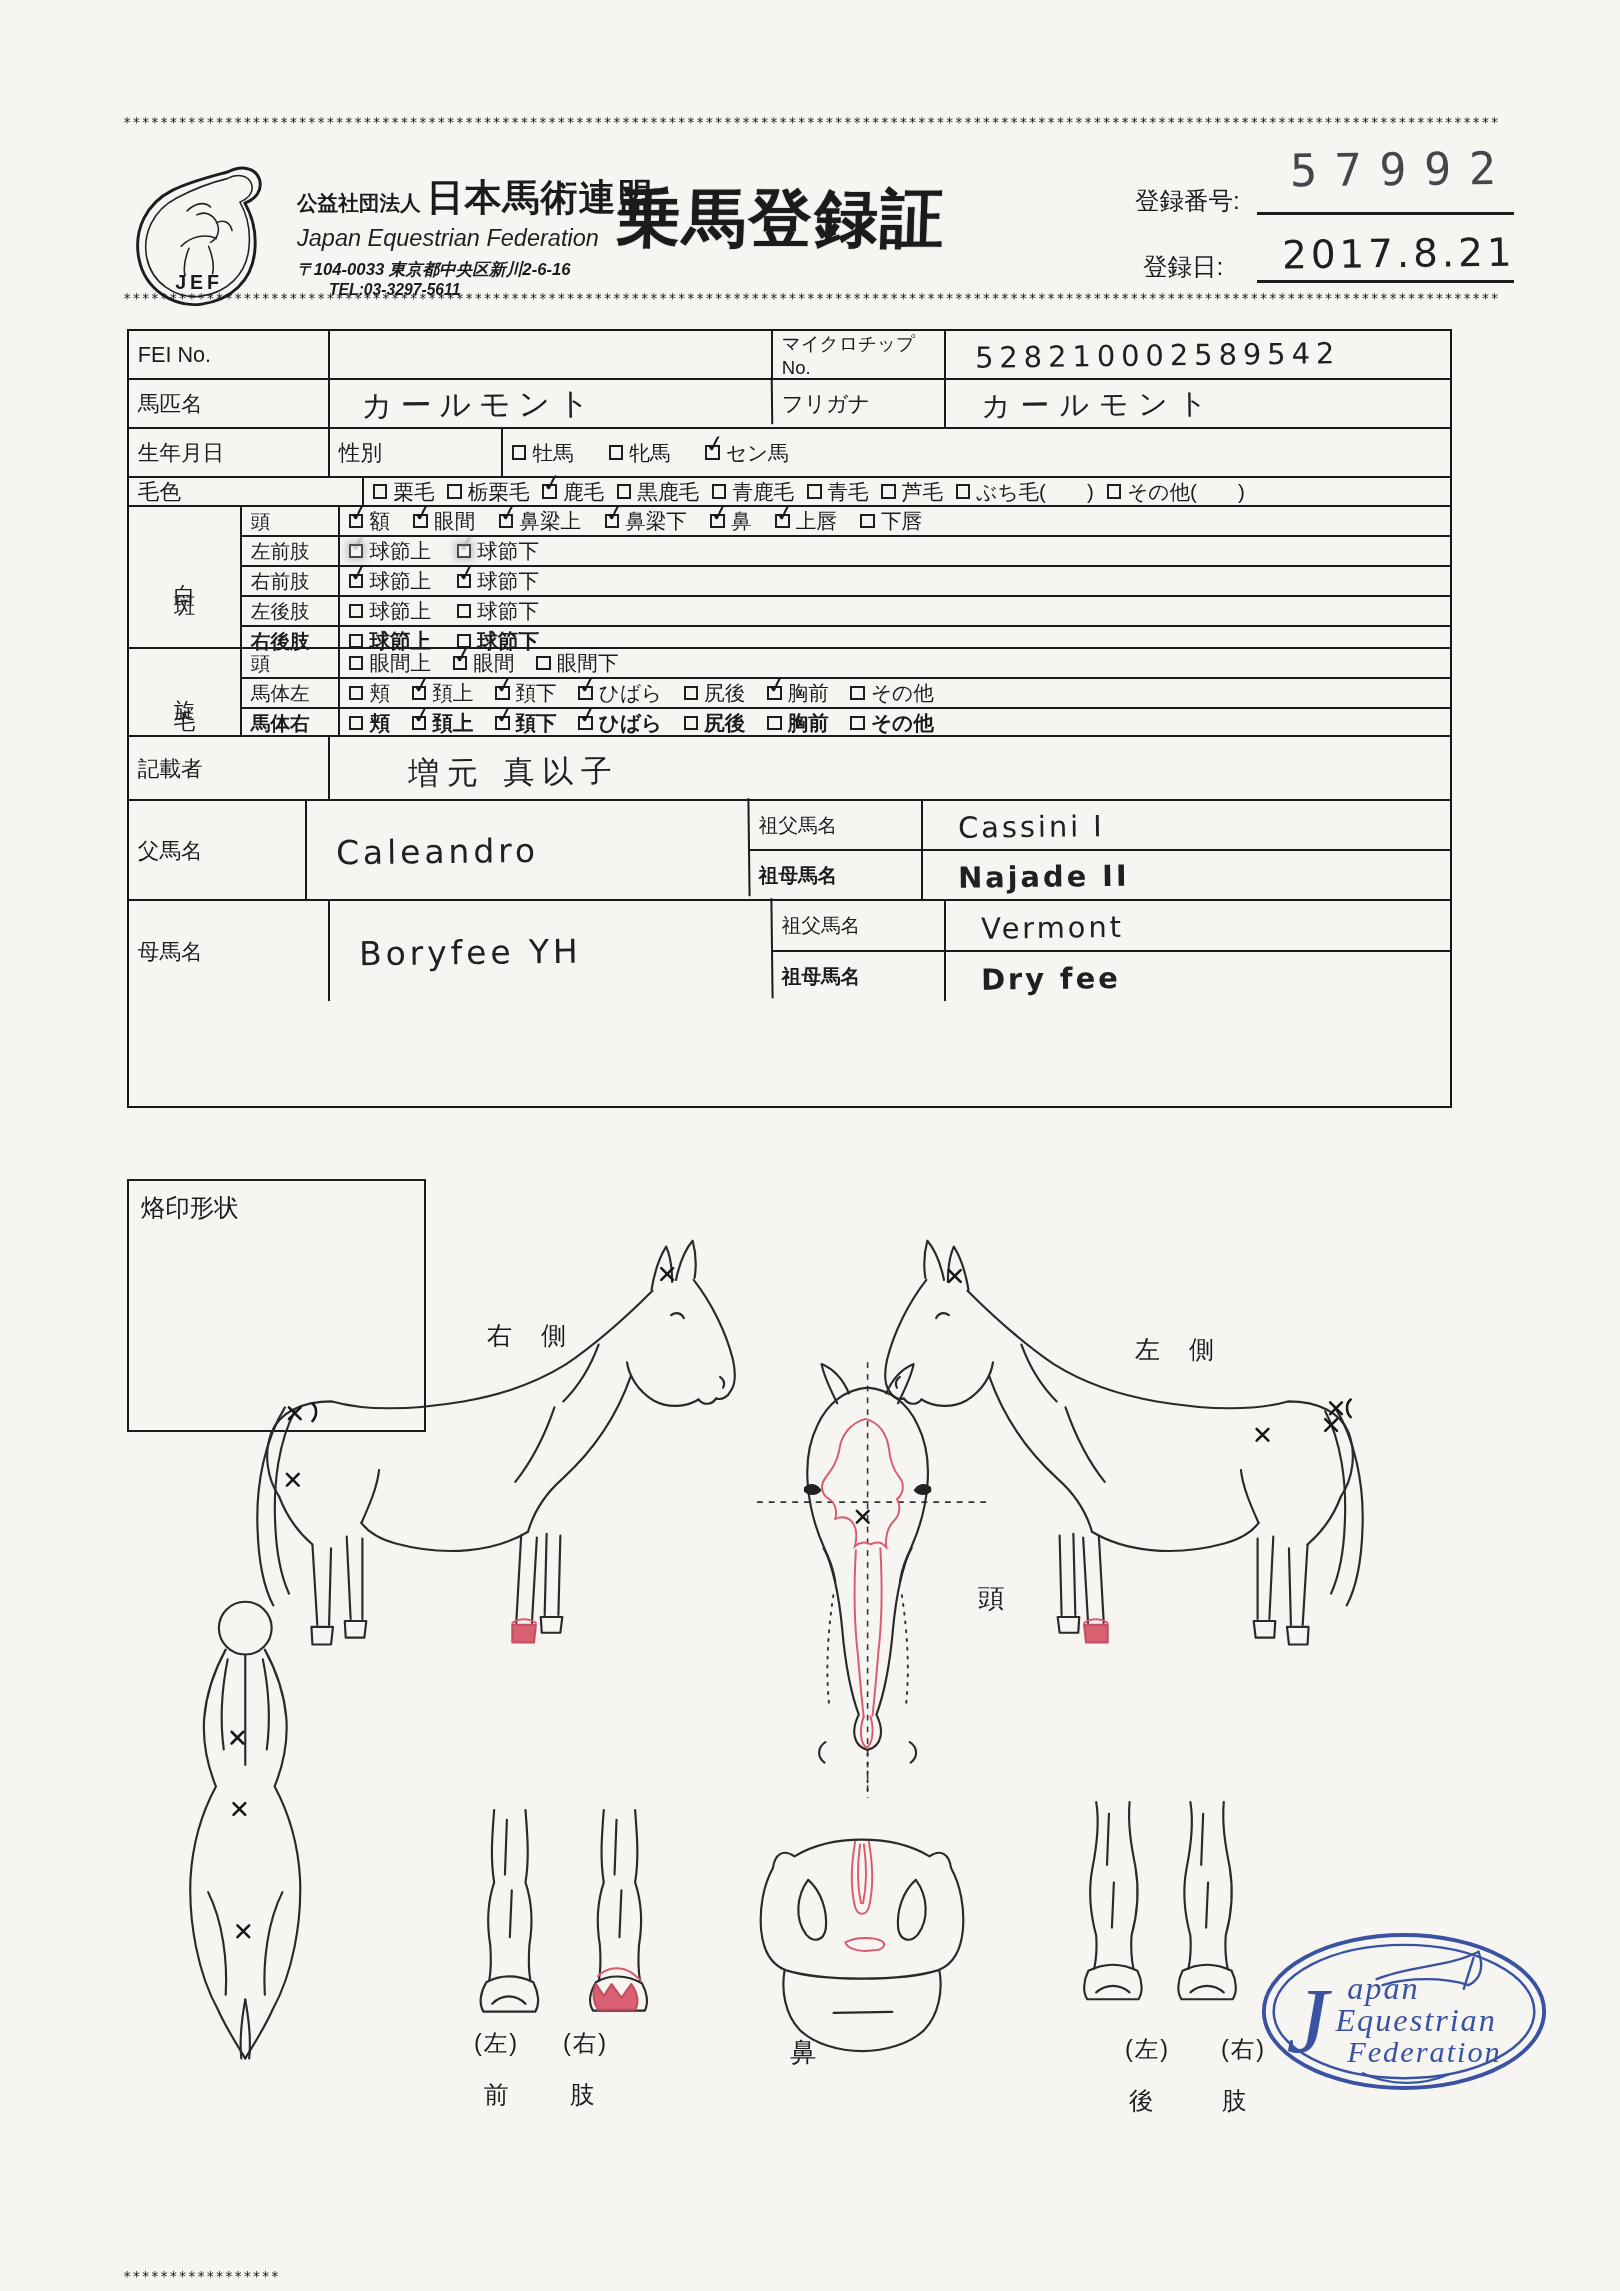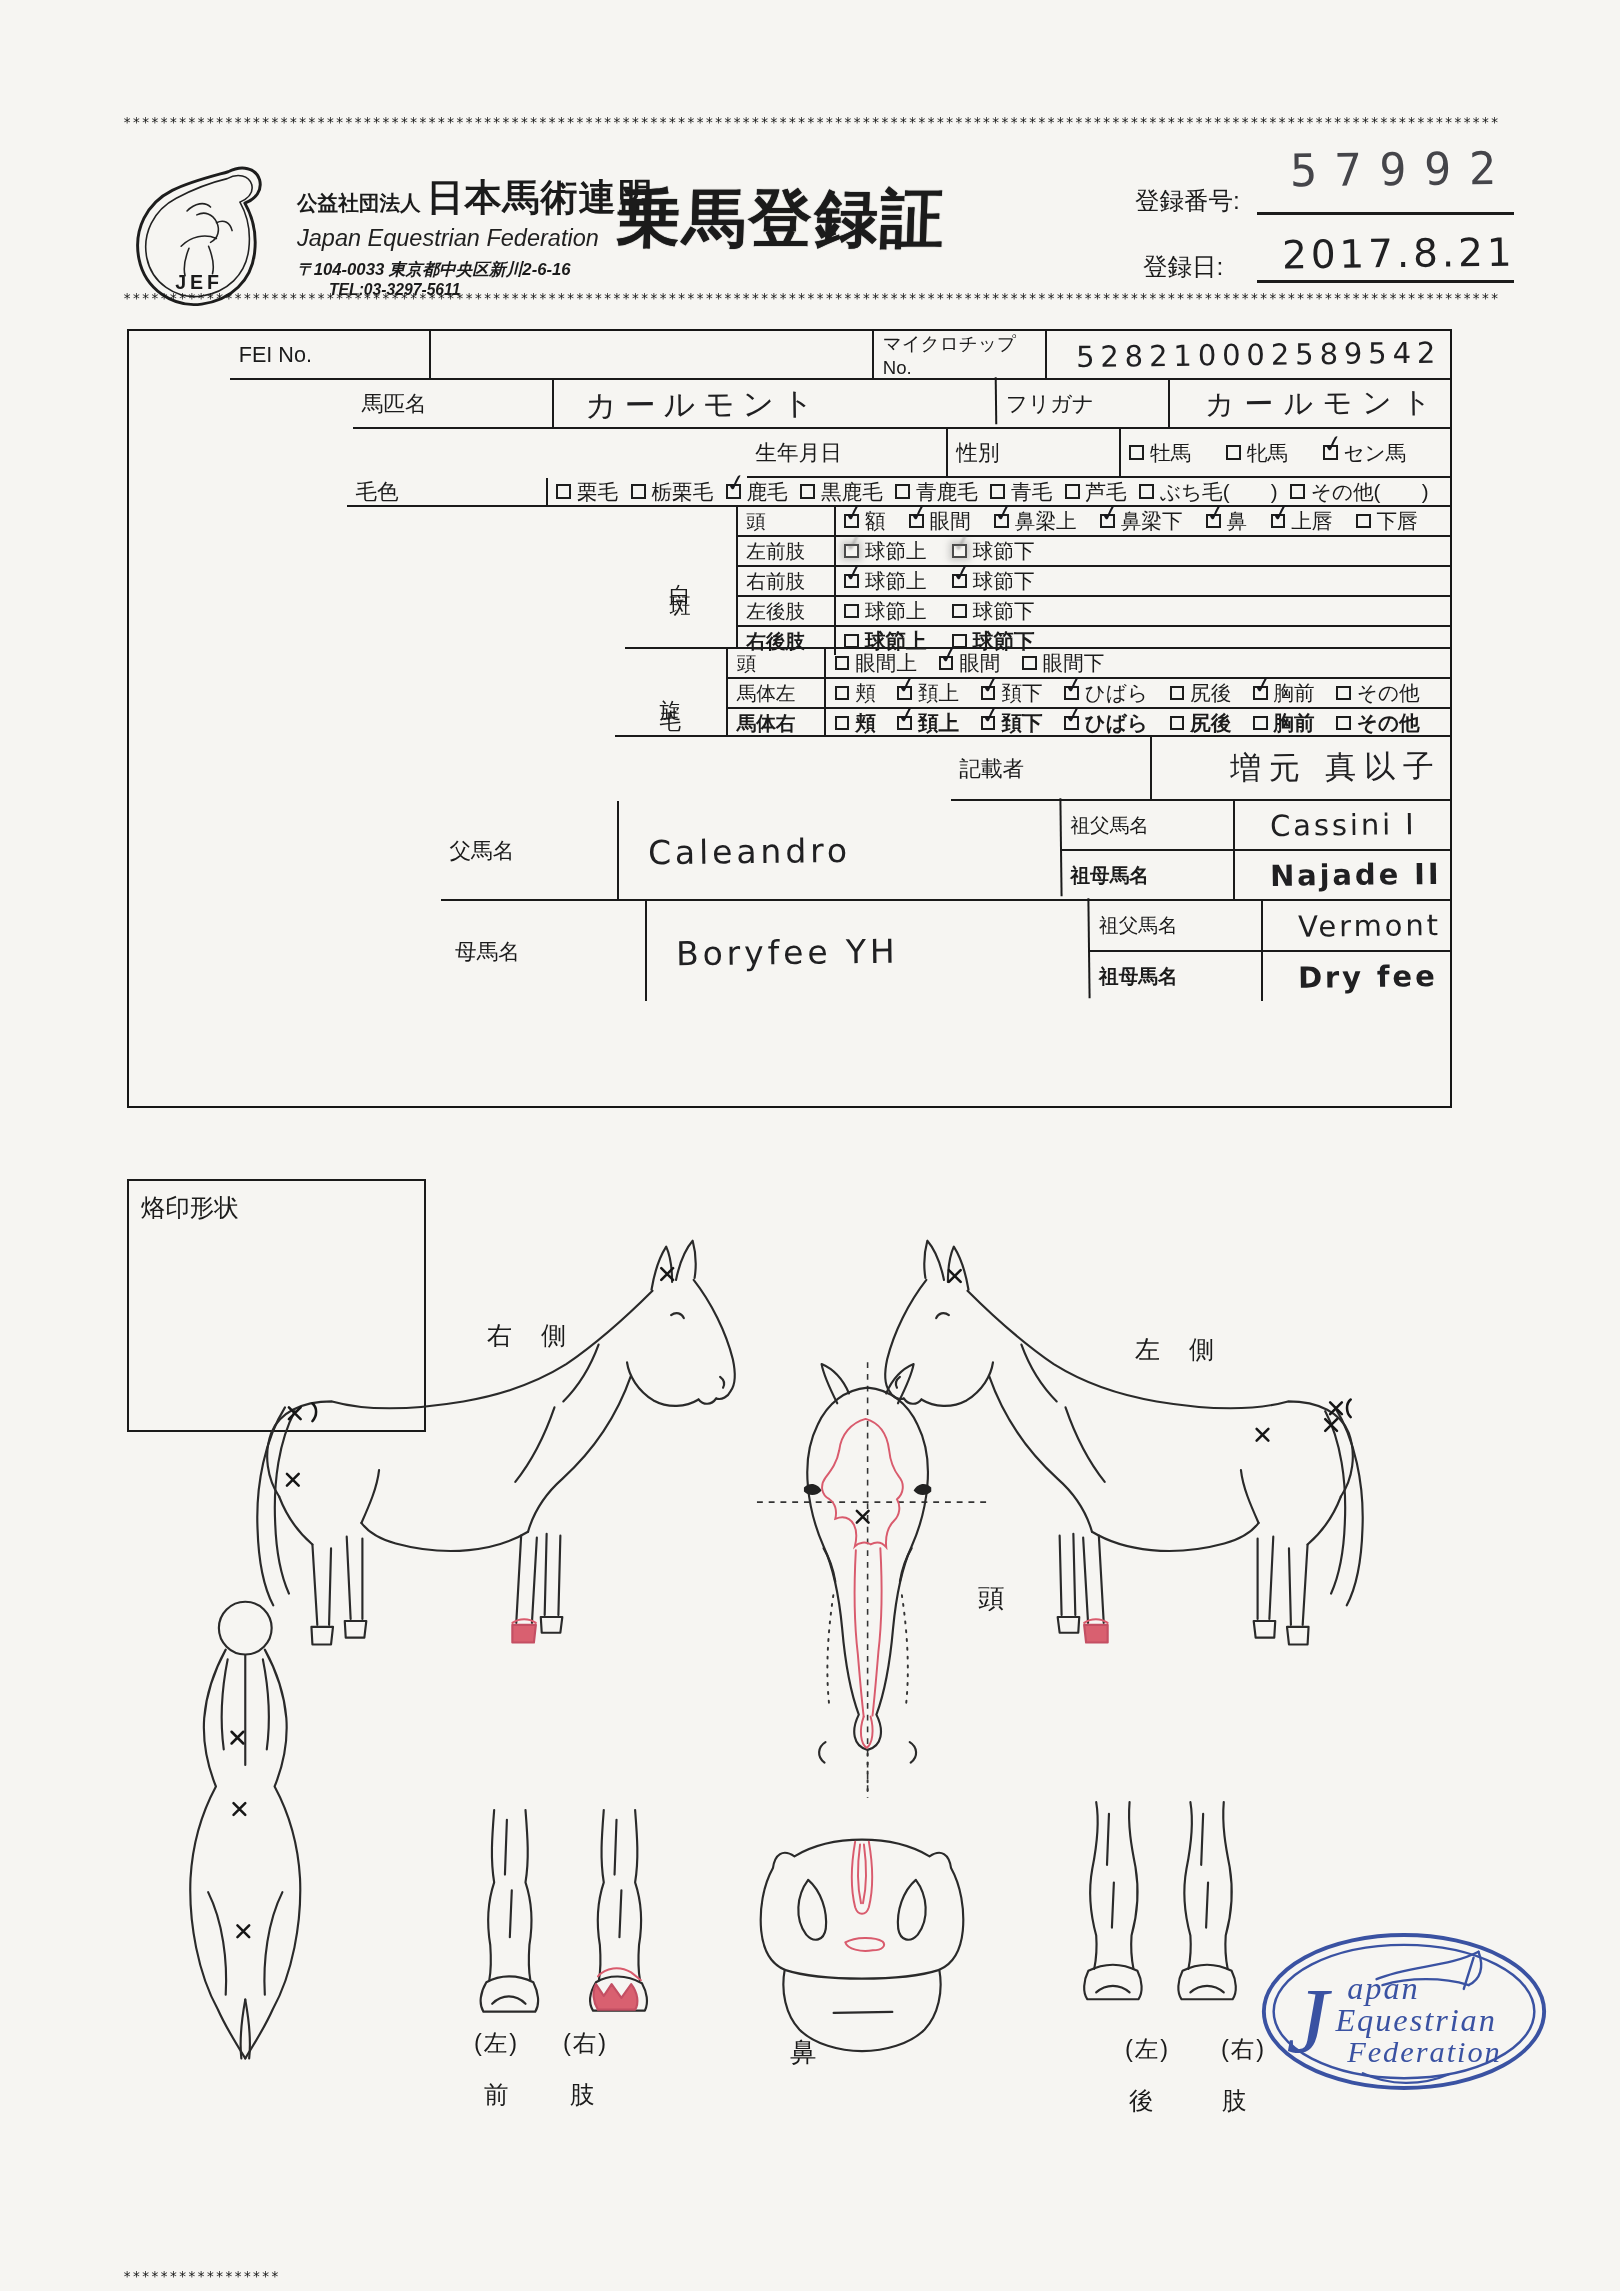--- a/index.html
+++ b/index.html
@@ -35,21 +35,21 @@
   .regno { position:absolute; left:1290px; top:143px; font-size:45px; letter-spacing:17.6px;
            font-family:"DejaVu Sans Mono", monospace; color:#45454a; transform:rotate(-0.6deg); }
   .regdate-label { position:absolute; left:1143px; top:250px; font-size:24.5px; }
   .regdate { position:absolute; left:1282px; top:231px; font-size:39px; letter-spacing:3.9px;
              font-family:"DejaVu Sans", sans-serif; transform:rotate(-1deg); }
   .uline { position:absolute; left:1257px; width:257px; height:2.9px; background:#1c1c1c; }
   .u1 { top:212px; } .u2 { top:280px; }
 
   
   .ftable { position:absolute; left:127px; top:329px; width:1325px; height:779px;
-            border:2.9px solid #161616; display:flex; flex-direction:column;align-items:flex-end; }
+            border:2.9px solid #161616; display:flex; flex-direction:column; }
   .tr { display:flex; border-bottom:2px solid #1a1a1a; flex:0 0 auto; }
   .tr.last { border-bottom:none; }
   .cell { border-right:2px solid #1a1a1a; display:flex; align-items:center; padding:0 8.8px; overflow:visible; }
   .cell.nob { border-right:none; }
   .lab { font-size:21.6px; }
   .lab.small { font-size:18.6px; }
   .vert { writing-mode:vertical-rl; text-orientation:upright; justify-content:center; letter-spacing:9.8px;
           font-size:21.6px; padding:0; align-items:center; }
   .gcol { display:flex; flex-direction:column; flex:1; }
   .grow { display:flex; border-bottom:2px solid #1a1a1a; flex:1; }
@@ -197,21 +197,21 @@
           <span class="box">
             <span class="mark">✓</span>
           </span>
           <span class="lb">セン馬</span>
         </span>
       </div>
   </div>
 
 
   <div class="tr" style="height:29px">
-    <div class="cell lab" style="width:201px">毛色</div>
+    <div class="cell lab" style="width:235px">毛色</div>
     <div class="cell nob ckgroup" style="flex:1;--g:12.7px">
         <span class="ck">
           <span class="box"></span>
           <span class="lb">栗毛</span>
         </span>
         <span class="ck">
           <span class="box"></span>
           <span class="lb">栃栗毛</span>
         </span>
         <span class="ck">

